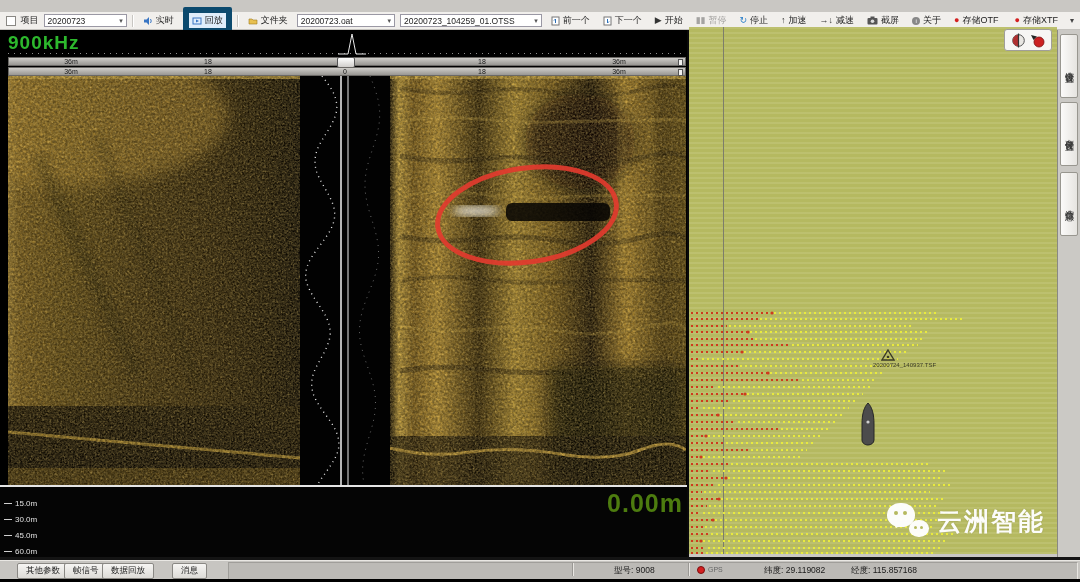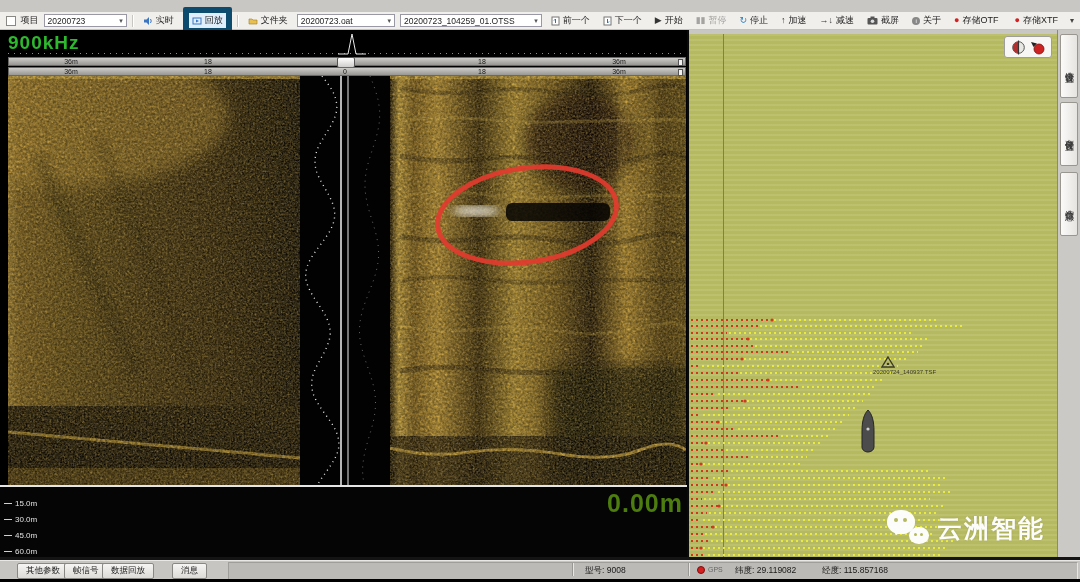--- a/index.html
+++ b/index.html
@@ -37,21 +37,21 @@
   .rslider{position:absolute;left:328px;top:-1px;width:16px;height:9px;background:linear-gradient(#fff,#d0cecb);
            border:1px solid #555;border-radius:2px;}
   .rend{position:absolute;right:2px;top:1px;width:3px;height:5px;background:#f2f1ef;border:1px solid #555;}
   .waterfall{position:absolute;left:8px;top:46px;width:678px;height:409px;background:#0c0802;}
   .depth-panel{position:absolute;left:0;top:455px;width:687px;height:72px;background:#050505;border-top:2px solid #e5e5e5;}
   .dtick{position:absolute;left:4px;width:8px;height:1px;background:#cfcfcf;}
   .dlab{position:absolute;left:15px;transform:translateY(-50%);font-size:8px;color:#e0e0e0;}
   .altitude{position:absolute;right:4px;top:2px;font-size:25px;font-weight:bold;color:#4d7c0f;letter-spacing:1px;margin-left:36px;}
   .panel-gap{position:absolute;left:687px;top:30px;width:2px;height:527px;background:#0a0a0a;}
   
-  .map-panel{position:absolute;left:689px;top:34px;width:368px;height:527px;background:#b5b960;overflow:hidden;}
+  .map-panel{position:absolute;left:689px;top:27px;width:368px;height:527px;background:#b5b960;overflow:hidden;}
   .map-stripes{position:absolute;inset:0;background:repeating-linear-gradient(180deg,rgba(255,255,240,.10) 0 2px,transparent 2px 5px);}
   .map-vline{position:absolute;left:34px;top:0;width:1px;height:527px;background:#7d7d6a;}
   .tracks-svg{position:absolute;left:0;top:0;}
   .marker{position:absolute;left:184px;top:322px;width:120px;font-size:6px;color:#3c3c28;}
   .marker svg{display:block;margin-left:8px;}
   .marker .mlabel{margin-top:1px;letter-spacing:0px;}
   .boat{position:absolute;left:170px;top:375px;}
   .map-ctrl{position:absolute;right:5px;top:2px;width:46px;height:20px;background:#f7f6f4;border:1px solid #a09e9a;
             border-radius:3px;display:flex;align-items:center;justify-content:center;gap:4px;}
   .watermark{position:absolute;left:198px;top:476px;display:flex;align-items:center;gap:8px;opacity:.97;}
@@ -73,21 +73,21 @@
         display:flex;align-items:center;justify-content:center;letter-spacing:1px;}
   
   .status-top{position:absolute;left:0;top:557px;width:1080px;height:3px;background:#141414;}
   .statusbar{position:absolute;left:0;top:560px;width:1080px;height:19px;background:#c7c5c1;border-top:1px solid #e9e7e3;
              font-size:8.5px;box-sizing:border-box;}
   .sbtn{position:absolute;top:2px;height:14px;padding:0 8px;background:linear-gradient(#f6f5f3,#dddbd7);
         border:1px solid #8a8884;border-radius:2px;font-size:8.5px;display:flex;align-items:center;color:#222;}
   .srecess{position:absolute;left:228px;top:1px;right:2px;height:16px;background:#bcbab6;
            border:1px solid #a09e9a;border-right-color:#e8e6e2;border-bottom-color:#e8e6e2;}
   .sgroove{position:absolute;top:2px;width:1px;height:13px;background:#9a9894;border-right:1px solid #e8e6e2;}
-  .stext{position:absolute;top:4px;color:#1a1a1a;}
+  .stext{position:absolute;top:4px;color:#1a1a1a;margin-left:29px;}
   .gpsdot{position:absolute;top:5px;width:8px;height:8px;border-radius:50%;background:#d42020;border:1px solid #7a1010;box-sizing:border-box;}
   .gpslabel{position:absolute;top:5px;font-size:7px;color:#666;}
   .status-bottom{position:absolute;left:0;top:579px;width:1080px;height:3px;background:#000;}
 </style>
 </head>
 <body>
 
 <div class="screen">
 
 

